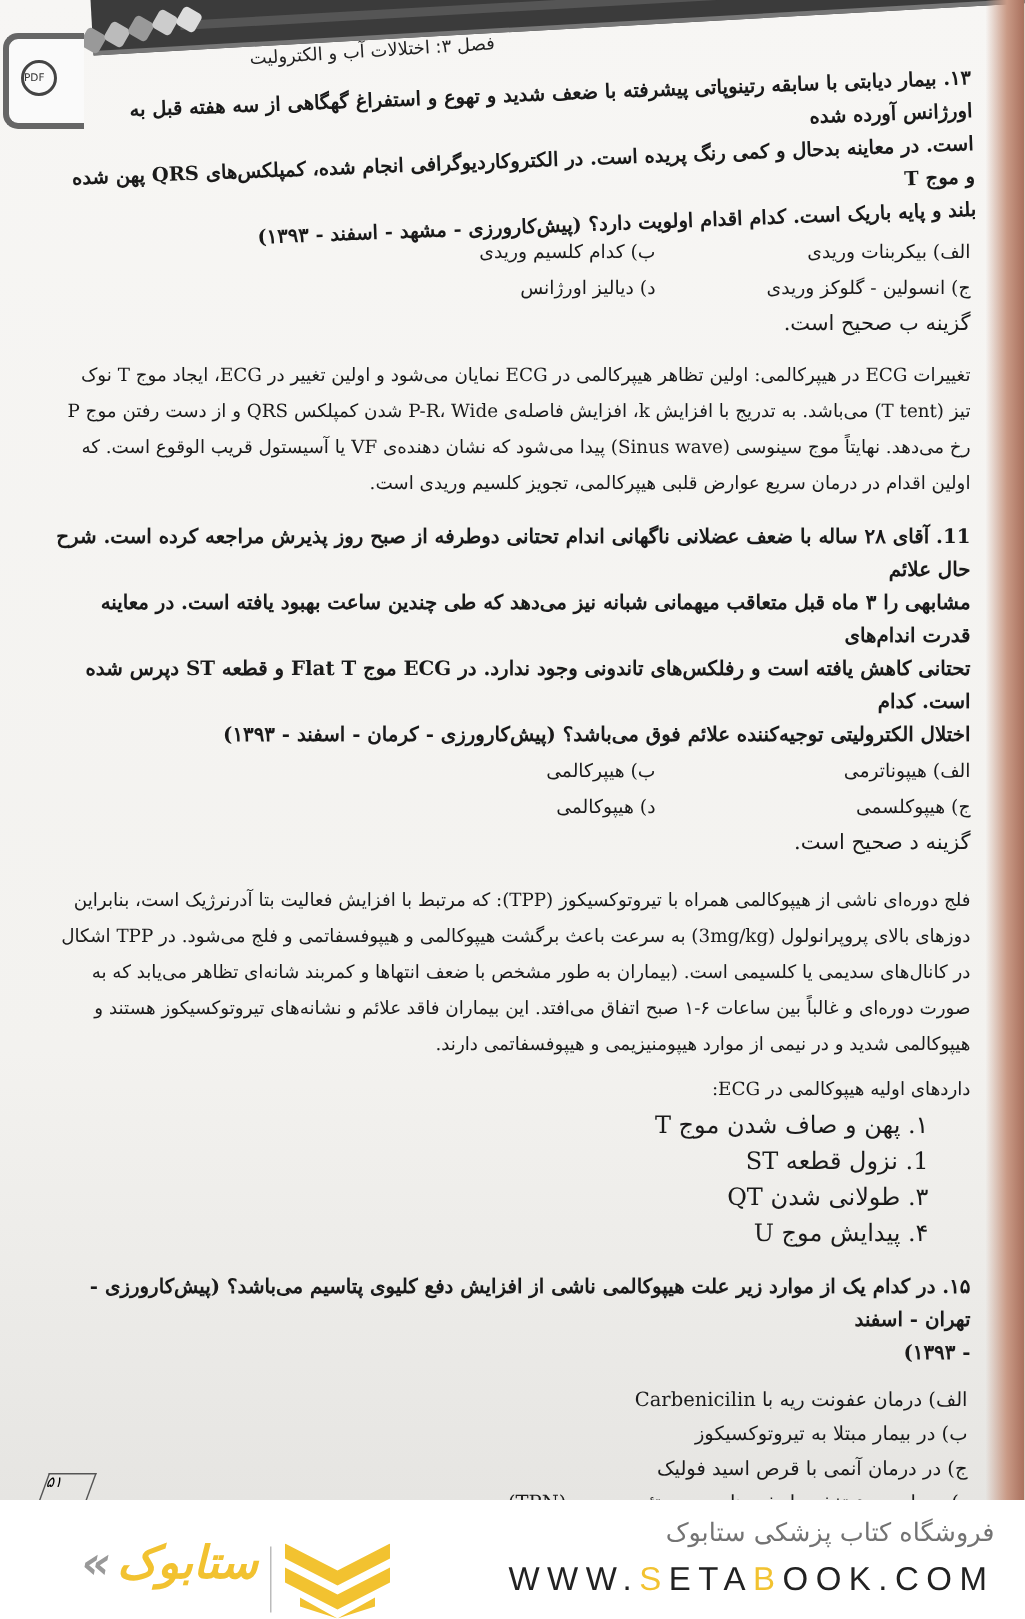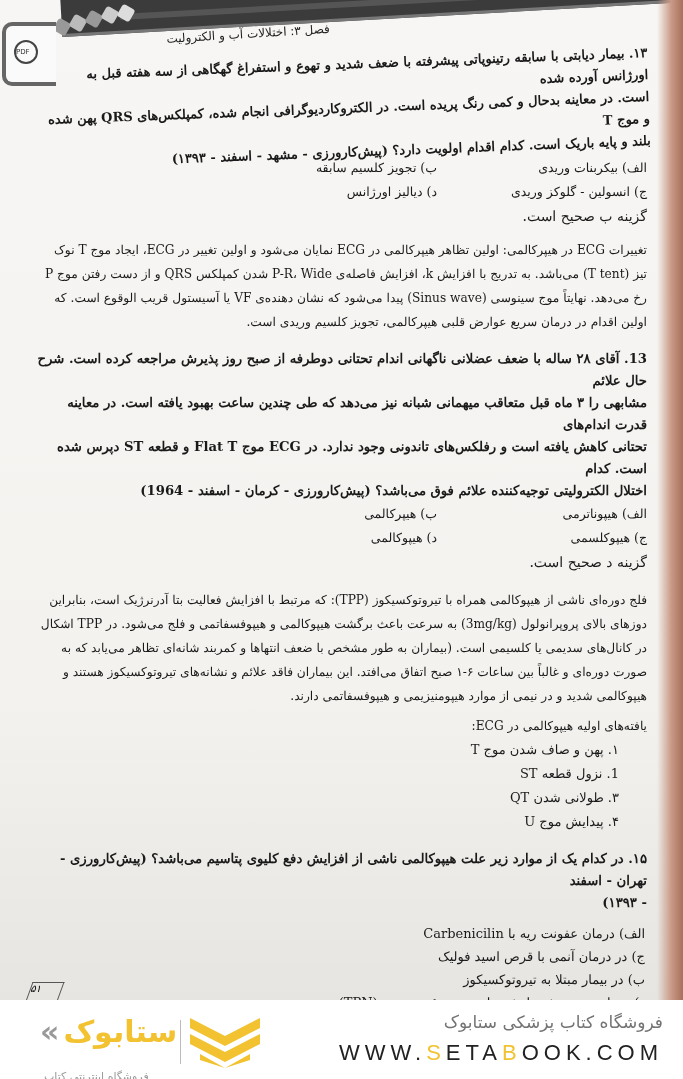--- a/index.html
+++ b/index.html
@@ -13,29 +13,29 @@
   .side-logo { position:absolute; left:2px; top:22px; width:50px; height:56px; border:4px solid #666; border-right:none; border-radius:10px 0 0 10px; background:#fafafa; }
   .side-logo .badge { position:absolute; left:8px; top:14px; width:20px; height:20px; border-radius:50%; border:2px solid #444; font-size:7px; text-align:left; line-height:20px; color:#333; }
   .chapter { position:absolute; left:130px; top:28px; width:200px; font-size:12px; color:#222; direction:rtl; text-align:right; transform:rotate(-3.5deg); }
   .content { position:absolute; right:36px; top:40px; width:610px; direction:rtl; text-align:right; color:#1a1a1a; font-family:"DejaVu Serif", serif; }
   .q { font-size:13.2px; font-weight:bold; line-height:22px; margin:0; }
   .qbody { font-size:13px; line-height:22px; font-weight:bold; transform:rotate(-2.2deg); transform-origin:right top; }
   .opts { display:grid; grid-template-columns: 1fr 1fr; direction:rtl; font-size:12.5px; line-height:24px; width:420px; margin-right:0; }
   .opts span { display:block; }
   .answer { font-size:14px; line-height:24px; }
   .expl { font-size:12.2px; line-height:24px; margin-top:8px; }
-  .list { font-size:13px; line-height:24px; padding-right:28px; }
+  .list { font-size:16px; line-height:24px; padding-right:28px; }
   .q3-opts { font-size:13px; line-height:23px; padding-right:2px; }
   .page-num { position:absolute; left:28px; top:982px; width:30px; height:24px; border:1px solid #555; border-bottom:none; transform:skewX(-20deg); font-size:10px; }
   .footer { position:absolute; left:0; top:1000px; width:683px; height:79px; background:#fff; }
   .f-right { position:absolute; right:20px; top:12px; text-align:right; }
   .f-title { font-size:17px; color:#737373; direction:rtl; }
   .f-url { font-size:22px; letter-spacing:5px; color:#222; margin-top:8px; font-family:"Liberation Sans", sans-serif; }
   .f-url .hl { color:#f2c230; }
-  .f-logo { position:absolute; left:40px; top:12px; width:230px; height:56px; }
+  .f-logo { position:absolute; left:40px; top:23px; width:230px; height:56px;font-style:italic; }
   .chev { position:absolute; left:150px; top:6px; width:70px; height:50px; }
   .divider { position:absolute; left:140px; top:8px; width:1px; height:44px; background:#bbb; }
   .brand { position:absolute; left:0; top:2px; width:132px; font-size:30px; color:#f2c230; font-weight:bold; text-align:right; }
   .brand .arrows { color:#999; margin-right:4px; }
   .brand-sub { position:absolute; left:4px; top:38px; width:128px; font-size:11px; color:#9a9a9a; direction:rtl; text-align:left;margin-top:20px; }
 </style>
 </head>
 <body>
 
 <div class="page">
@@ -56,61 +56,61 @@
   <div class="content">
 
     <div style="margin-top:2px;">
       <div class="qbody">
         <div><span>۱۳.</span> <span>بیمار دیابتی با سابقه رتینوپاتی پیشرفته با ضعف شدید و تهوع و استفراغ گهگاهی از سه هفته قبل به اورژانس آورده شده</span></div>
         <div>است. در معاینه بدحال و کمی رنگ پریده است. در الکتروکاردیوگرافی انجام شده، کمپلکس‌های QRS پهن شده و موج T</div>
         <div>بلند و پایه باریک است. کدام اقدام اولویت دارد؟ (پیش‌کارورزی - مشهد - اسفند - ۱۳۹۳)</div>
       </div>
       <div class="opts" style="margin-top:4px;">
         <span>الف) بیکربنات وریدی</span>
-        <span>ب) تجویز کلسیم سابقه</span>
+        <span>ب) کدام کلسیم وریدی</span>
         <span>ج) انسولین - گلوکز وریدی</span>
         <span>د) دیالیز اورژانس</span>
       </div>
       <div class="answer">گزینه ب صحیح است.</div>
       <div class="expl" style="margin-top:10px;">تغییرات ECG در هیپرکالمی: اولین تظاهر هیپرکالمی در ECG نمایان می‌شود و اولین تغییر در ECG، ایجاد موج T نوک تیز (T tent) می‌باشد. به تدریج با افزایش k، افزایش فاصله‌ی P-R، Wide شدن کمپلکس QRS و از دست رفتن موج P رخ می‌دهد. نهایتاً موج سینوسی (Sinus wave) پیدا می‌شود که نشان دهنده‌ی VF یا آسیستول قریب الوقوع است. که اولین اقدام در درمان سریع عوارض قلبی هیپرکالمی، تجویز کلسیم وریدی است.</div>
     </div>
 
     <div style="margin-top:14px;">
       <div class="q">
-        <div><span>13.</span> <span>آقای ۲۸ ساله با ضعف عضلانی ناگهانی اندام تحتانی دوطرفه از صبح روز پذیرش مراجعه کرده است. شرح حال علائم</span></div>
+        <div><span>11.</span> <span>آقای ۲۸ ساله با ضعف عضلانی ناگهانی اندام تحتانی دوطرفه از صبح روز پذیرش مراجعه کرده است. شرح حال علائم</span></div>
         <div>مشابهی را ۳ ماه قبل متعاقب میهمانی شبانه نیز می‌دهد که طی چندین ساعت بهبود یافته است. در معاینه قدرت اندام‌های</div>
         <div>تحتانی کاهش یافته است و رفلکس‌های تاندونی وجود ندارد. در ECG موج Flat T و قطعه ST دپرس شده است. کدام</div>
-        <div>اختلال الکترولیتی توجیه‌کننده علائم فوق می‌باشد؟ (پیش‌کارورزی - کرمان - اسفند - 1964)</div>
+        <div>اختلال الکترولیتی توجیه‌کننده علائم فوق می‌باشد؟ (پیش‌کارورزی - کرمان - اسفند - ۱۳۹۳)</div>
       </div>
       <div class="opts">
         <span>الف) هیپوناترمی</span>
         <span>ب) هیپرکالمی</span>
         <span>ج) هیپوکلسمی</span>
         <span>د) هیپوکالمی</span>
       </div>
       <div class="answer">گزینه د صحیح است.</div>
       <div class="expl" style="margin-top:14px;">فلج دوره‌ای ناشی از هیپوکالمی همراه با تیروتوکسیکوز (TPP): که مرتبط با افزایش فعالیت بتا آدرنرژیک است، بنابراین دوزهای بالای پروپرانولول (3mg/kg) به سرعت باعث برگشت هیپوکالمی و هیپوفسفاتمی و فلج می‌شود. در TPP اشکال در کانال‌های سدیمی یا کلسیمی است. (بیماران به طور مشخص با ضعف انتهاها و کمربند شانه‌ای تظاهر می‌یابد که به صورت دوره‌ای و غالباً بین ساعات ۶-۱ صبح اتفاق می‌افتد. این بیماران فاقد علائم و نشانه‌های تیروتوکسیکوز هستند و هیپوکالمی شدید و در نیمی از موارد هیپومنیزیمی و هیپوفسفاتمی دارند.</div>
-      <div class="expl" style="margin-top:6px;">یافته‌های اولیه هیپوکالمی در ECG:</div>
+      <div class="expl" style="margin-top:6px;">دارد‌های اولیه هیپوکالمی در ECG:</div>
       <div class="list">
         <div>۱. پهن و صاف شدن موج T</div>
         <div>1. نزول قطعه ST</div>
         <div>۳. طولانی شدن QT</div>
         <div>۴. پیدایش موج U</div>
       </div>
     </div>
 
     <div style="margin-top:14px;">
       <div class="q">
         <div><span>۱۵.</span> <span>در کدام یک از موارد زیر علت هیپوکالمی ناشی از افزایش دفع کلیوی پتاسیم می‌باشد؟ (پیش‌کارورزی - تهران - اسفند</span></div>
         <div>- ۱۳۹۳)</div>
       </div>
       <div class="q3-opts" style="margin-top:8px;">
         <div>الف) درمان عفونت ریه با Carbenicilin</div>
+        <div>ب) در بیمار مبتلا به تیروتوکسیکوز</div>
         <div>ج) در درمان آنمی با قرص اسید فولیک</div>
-        <div>ب) در بیمار مبتلا به تیروتوکسیکوز</div>
         <div>د) درمان سوء تغذیه با رژیم‌های پر پروتئین وریدی (TPN)</div>
       </div>
     </div>
   </div>
 
   <div class="page-num">۵۱</div>
   <div class="page-edge"></div>
 </div>
 
 <div class="footer">

